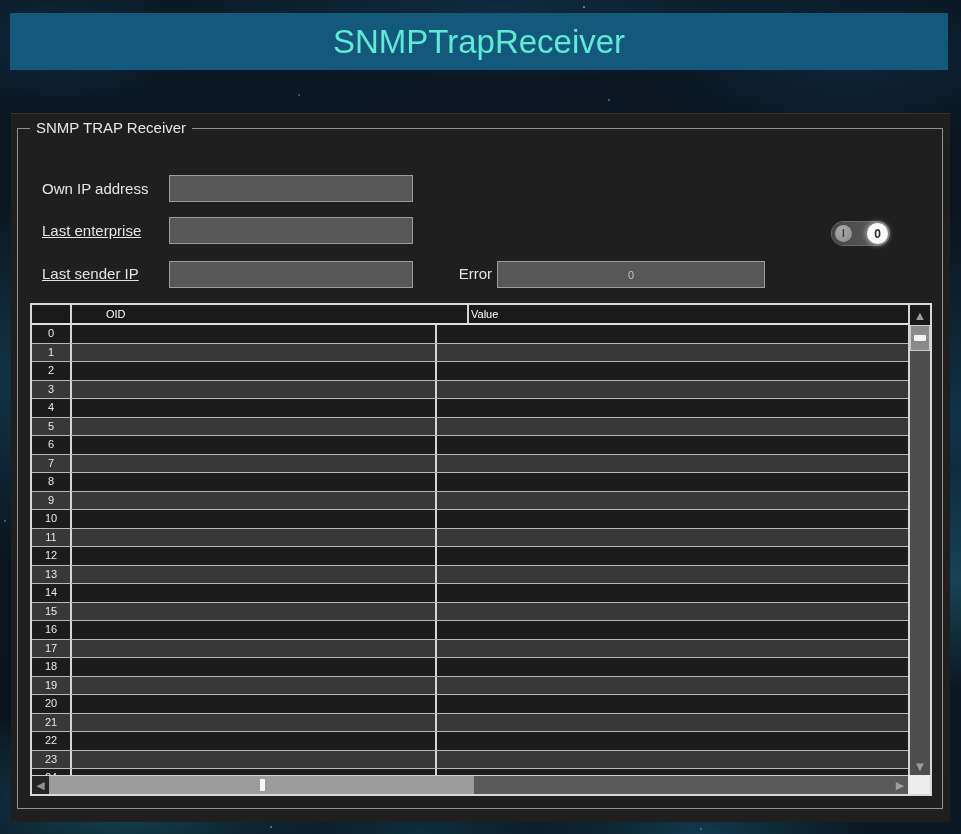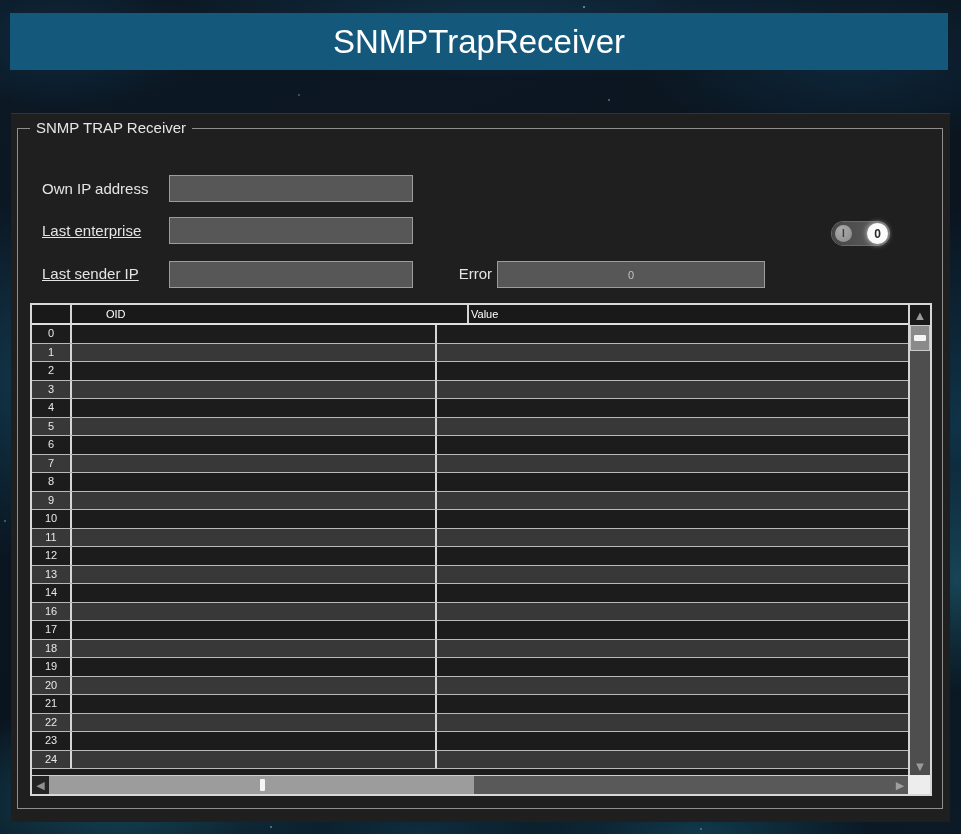--- a/index.html
+++ b/index.html
@@ -25,21 +25,21 @@
     box-shadow:
       152px 17px rgba(140,220,255,.75), 420px 29px rgba(120,200,240,.55),
       583px 6px  rgba(140,220,255,.7),  712px 30px rgba(120,200,240,.5),
       298px 94px rgba(120,200,240,.45), 608px 99px rgba(140,220,255,.5),
       4px 520px  rgba(120,200,240,.5),  270px 826px rgba(140,220,255,.55),
       700px 828px rgba(120,200,240,.5);
   }
 
   .titlebar{
     position:absolute; left:10px; top:13px; width:938px; height:57px;
-    background:#14597c; color:#ffffff; font-size:33px;
+    background:#14597c; color:#5eead4; font-size:33px;
     display:flex; align-items:center; justify-content:center;
   }
 
   .panel{
     position:absolute; left:11px; top:113px; width:939px; height:709px;
     background:#1f1f1f; border-top:1px solid #343434;
   }
 
   .groupbox{
     position:absolute; left:17px; top:128px; width:926px; height:681px;
@@ -255,20 +255,25 @@
     <div class="c-oid"></div>
     <div class="c-val"></div>
   </div>
 
   <div class="trow">
     <div class="c-num">14</div>
     <div class="c-oid"></div>
     <div class="c-val"></div>
   </div>
 
+  <div class="trow">
+    <div class="c-num">15</div>
+    <div class="c-oid"></div>
+    <div class="c-val"></div>
+  </div>
 
   <div class="trow">
     <div class="c-num">16</div>
     <div class="c-oid"></div>
     <div class="c-val"></div>
   </div>
 
   <div class="trow">
     <div class="c-num">17</div>
     <div class="c-oid"></div>

